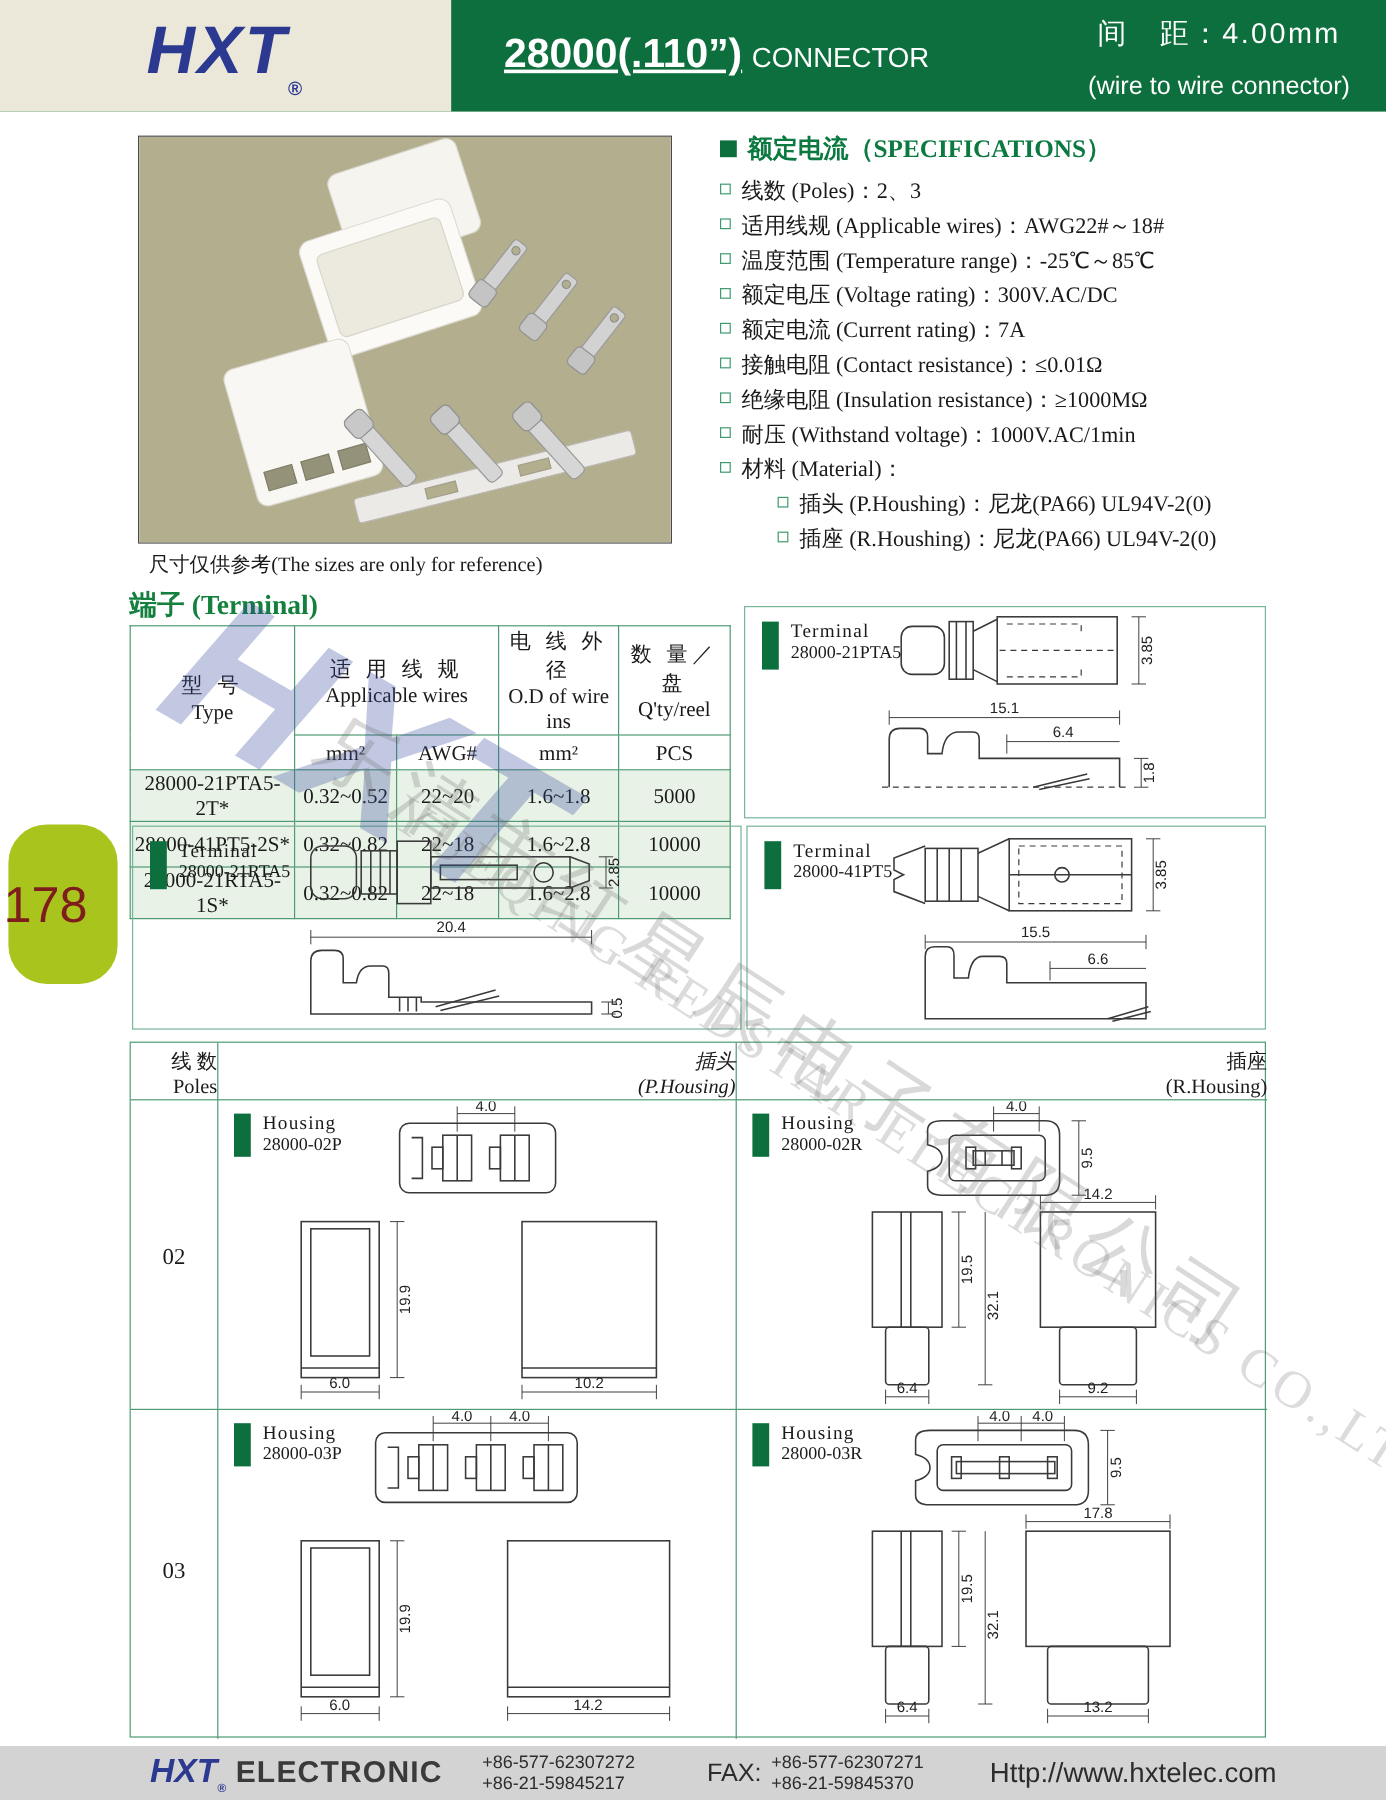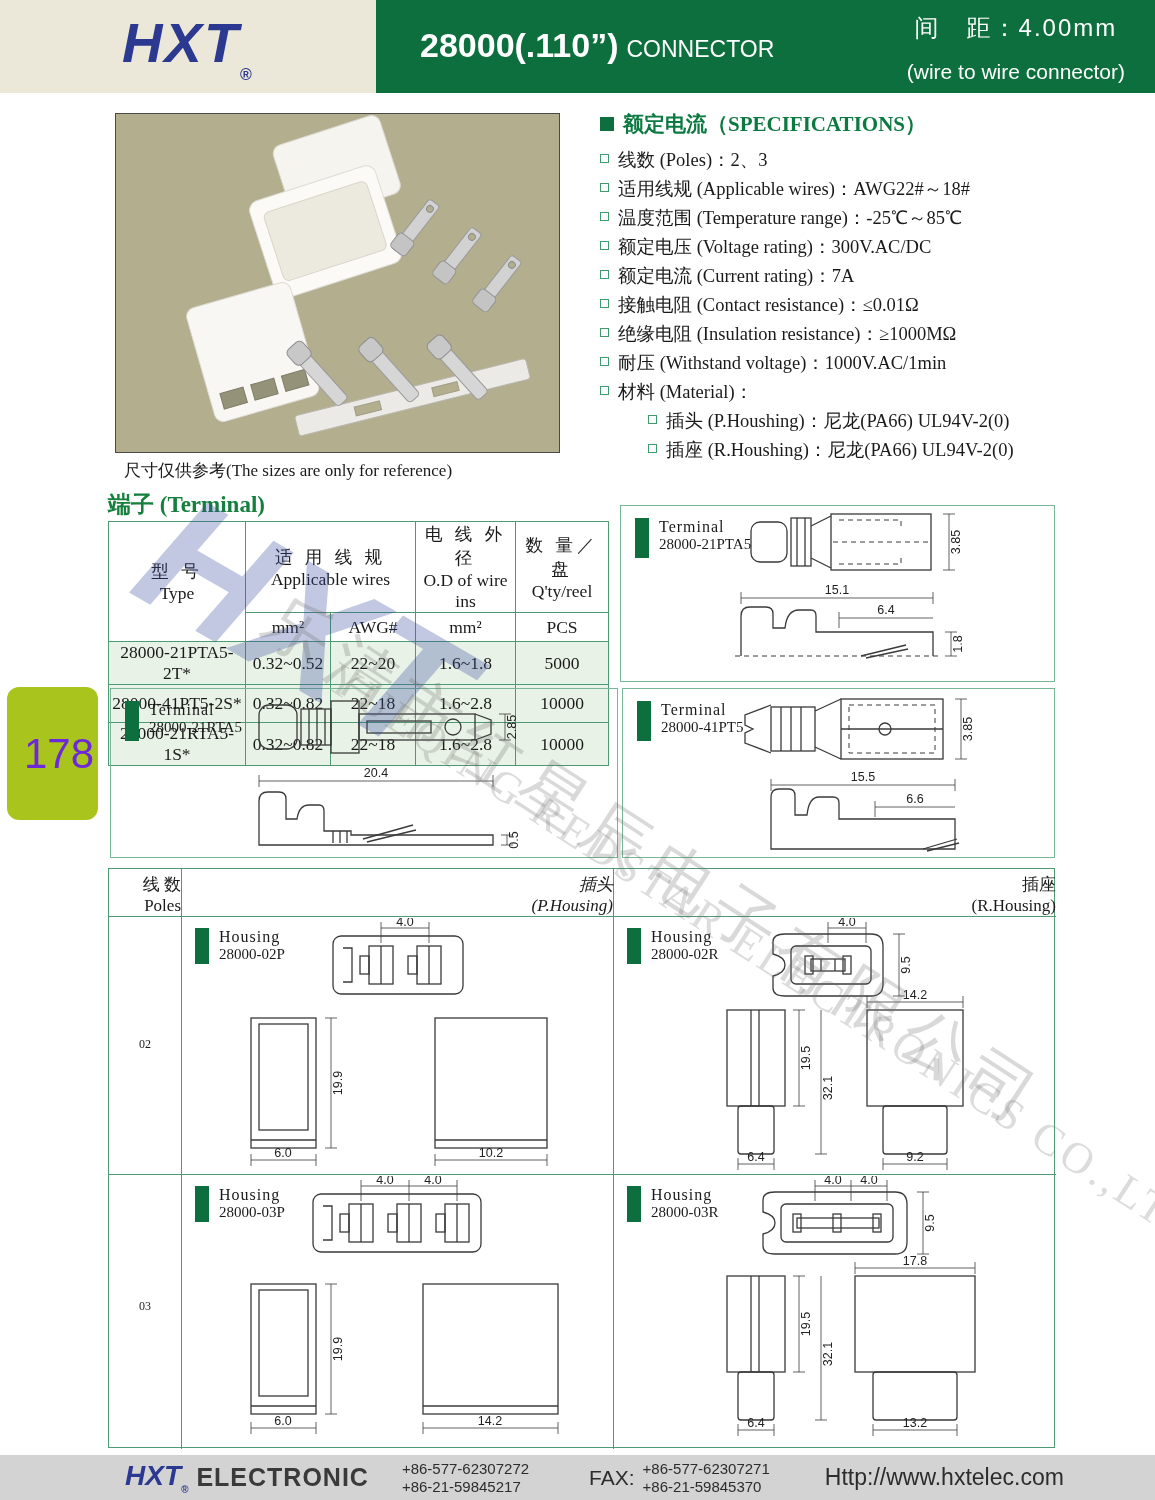--- a/index.html
+++ b/index.html
@@ -9,21 +9,21 @@
 
   
   .hdr { position:absolute; left:0; top:0; width:1155px; height:93px; background:#0c6f3d; }
   .logo-box { position:absolute; left:0; top:0; width:376px; height:93px; background:#ece8d9;
               display:flex; align-items:center; justify-content:center; }
   .logo-hxt { font-family:"Liberation Sans", sans-serif; font-style:italic; font-weight:bold;
               font-size:56px; color:#2b3990; letter-spacing:2px; }
   .logo-reg { font-size:16px; color:#2b3990; vertical-align:-18px; font-style:normal; }
   .hdr-title { position:absolute; left:420px; top:26px; color:#ffffff;
                font-family:"Liberation Sans", sans-serif; }
-  .hdr-title b { font-size:34px; font-weight:bold; }
+  .hdr-title b { font-size:34px; font-weight:bold;text-decoration:underline; }
   .hdr-title span { font-size:23px; margin-left:8px; }
   .hdr-right { position:absolute; right:30px; top:12px; color:#ffffff; text-align:center;
                font-family:"Liberation Sans", sans-serif; }
   .hdr-right .l1 { font-size:24px; letter-spacing:2px; }
   .hdr-right .l2 { font-size:21px; margin-top:16px; }
 
   
   .photo { position:absolute; left:115px; top:113px; width:445px; height:340px; border:1px solid #4a4a4a; }
   .caption { position:absolute; left:124px; top:459px; font-size:17px; }
 
@@ -51,41 +51,41 @@
   .panel { position:absolute; border:1.4px solid #79b598; background:transparent; }
   .plabel { position:absolute; left:14px; top:12px; display:flex; }
   .plabel .gbar { width:14px; height:40px; background:#0c6f3d; margin-right:10px; }
   .plabel .t1 { font-size:16px; letter-spacing:1px; }
   .plabel .t2 { font-size:15px; }
 
   
   .htable { position:absolute; left:108px; top:868px; width:947px; height:580px; border:1.4px solid #4e9b73; }
   .hline { position:absolute; background:#4e9b73; }
   .hth { position:absolute; text-align:right; font-size:17px; }
-  .poles-lbl { position:absolute; width:72px; text-align:center; font-size:12px; }
+  .poles-lbl { position:absolute; width:72px; text-align:center; font-size:19px; }
 
   svg text.dimtxt { font:12.5px "Liberation Sans", sans-serif; fill:#222; }
   svg .ln { stroke:#3a3a3a; stroke-width:1.3; fill:none; }
   svg .dl { stroke:#3a3a3a; stroke-width:0.8; fill:none; }
   svg .dd { stroke:#3a3a3a; stroke-width:1; stroke-dasharray:5 4; fill:none; }
 
   
   .wm { position:absolute; pointer-events:none; white-space:nowrap; }
   .wm-hxt { left:205px; top:455px; font-family:"Liberation Sans", sans-serif; font-style:italic;
             font-weight:bold; font-size:170px; color:rgba(52,72,160,0.30); transform:rotate(30deg);
             transform-origin:left top; }
   .wm-cn { left:295px; top:575px; font-size:66px; letter-spacing:10px; color:rgba(110,110,110,0.26);
            transform:rotate(33deg); transform-origin:left top; }
   .wm-en { left:345px; top:652px; font-size:44px; letter-spacing:4px; color:rgba(110,110,110,0.24);
            transform:rotate(33deg); transform-origin:left top; font-family:"Liberation Serif", serif; }
 
   
   .badge { position:absolute; left:7px; top:687px; width:91px; height:133px; background:#a9c41d;
-           border-radius:12px; color:#6d28d9; font-family:"Liberation Sans", sans-serif;
-           font-size:42px; display:flex; align-items:center; justify-content:flex-end; padding-right:4px; }
+           border-radius:32px; color:#7f1d1d; font-family:"Liberation Sans", sans-serif;
+           font-size:42px; display:flex; align-items:center; justify-content:flex-end; padding-right:25px; }
 
   
   .footer { position:absolute; left:0; top:1455px; width:1155px; height:45px; background:#d3d3d3;
             display:flex; align-items:center; font-family:"Liberation Sans", sans-serif; }
   .f-logo { margin-left:125px; font-style:italic; font-weight:bold; font-size:28px; color:#2b3990; }
   .f-reg { font-size:10px; color:#2b3990; vertical-align:-8px; }
   .f-brand { font-weight:bold; font-size:25px; color:#3a3a3a; margin-left:8px; letter-spacing:1px; }
   .f-phones { margin-left:33px; font-size:15px; color:#2c2c2c; line-height:18px; }
   .f-fax-lbl { margin-left:60px; font-size:21px; color:#2c2c2c; }
   .f-fax { margin-left:8px; font-size:15px; color:#2c2c2c; line-height:18px; }

